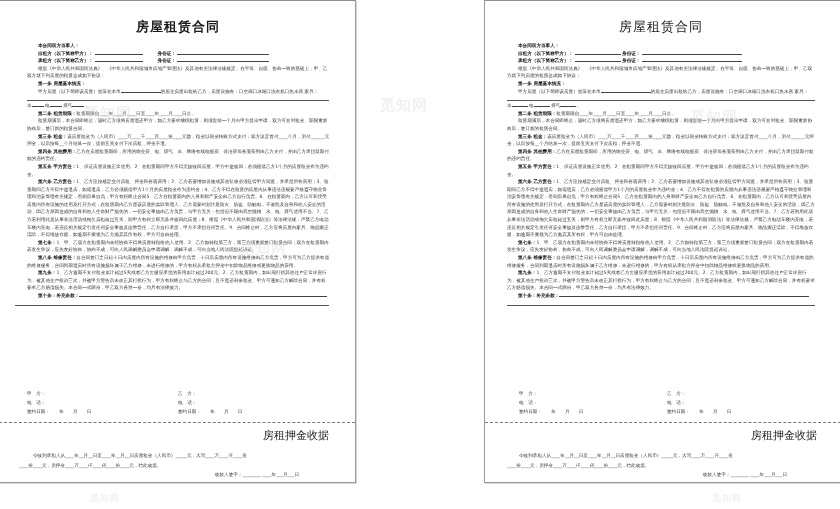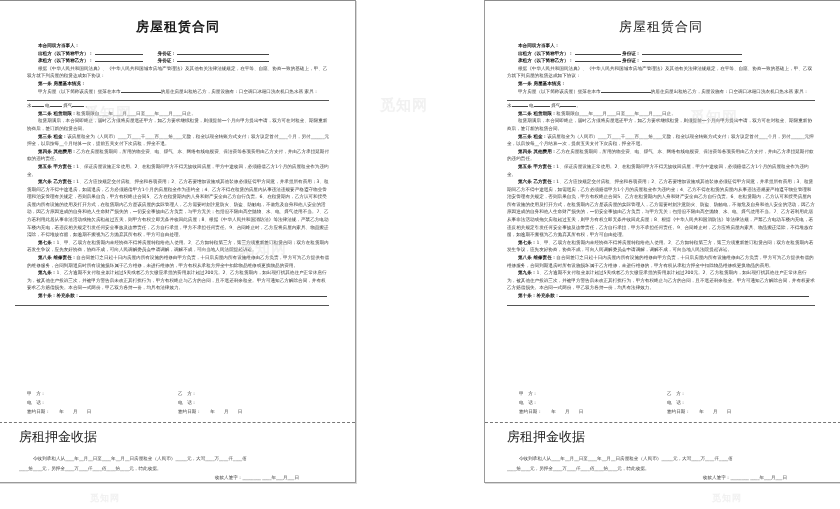--- a/index.html
+++ b/index.html
@@ -32,21 +32,21 @@
   .blank { display: inline-block; border-bottom: 0.6px solid #444; height: 5px; vertical-align: baseline; }
   .full-rule { border-bottom: 0.6px solid #555; height: 6px; margin: 0 0 1px 0; }
 
   .sign-area { position: absolute; left: 28px; right: 26px; top: 387px; }
   .sign-row { display: flex; font-size: 4.6px; line-height: 9px; color: #333; }
   .sign-row .col { width: 50%; }
 
   .cut-line { position: absolute; left: 0; right: 0; top: 421px; border-top: 1px dashed #777; }
 
   .receipt { position: absolute; left: 0; right: 0; top: 424px; padding: 0 26px 0 20px; }
-  .receipt-title { text-align: left; font-size: 13px; margin: 3px 0 8px; color: #222; }
+  .receipt-title { text-align: right; font-size: 11px; margin: 3px 0 8px; color: #222; }
   .receipt .rline { font-size: 4.6px; line-height: 9.5px; white-space: nowrap; color: #333; }
   .receipt .sig { text-align: right; padding-right: 30px; }
 
   .watermark {
     position: absolute; font-size: 15px; font-weight: bold; color: rgba(200,200,200,0.25);
     letter-spacing: 1px; pointer-events: none; white-space: nowrap;
   }
 </style>
 </head>
 <body>

